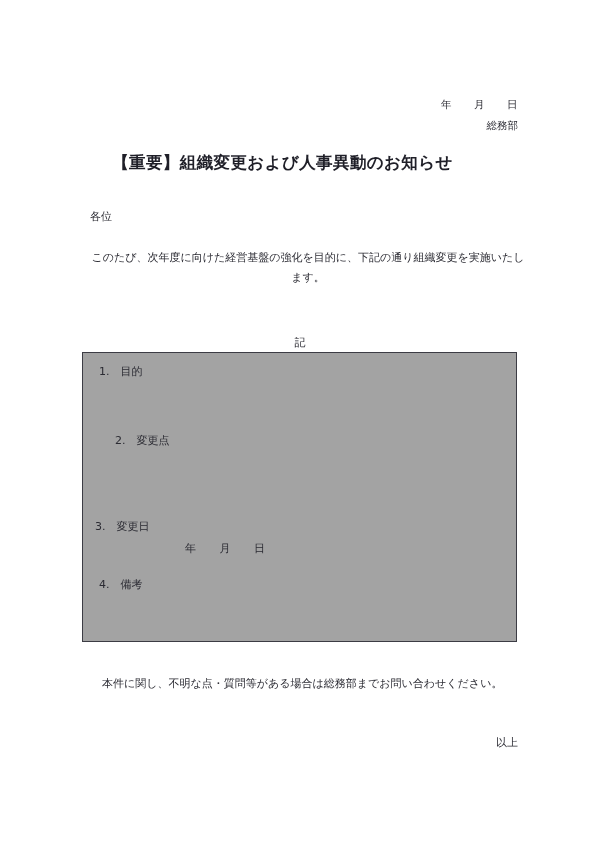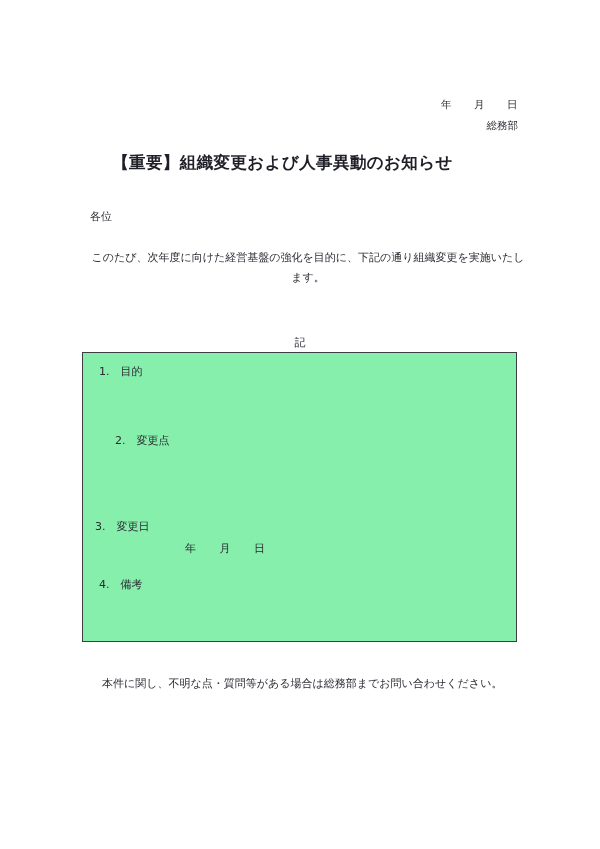--- a/index.html
+++ b/index.html
@@ -93,21 +93,21 @@
 
   
   .main-box {
     position: absolute;
     left: 82px;
     top: 352px;
     width: 435px;
     height: 290px;
     border: 1px solid #3c3c44;
     box-sizing: border-box;
-    background: #86efac;
+    background: #a3a3a3;
   }
   .box-item {
     position: absolute;
     font-size: 11px;
     line-height: 16px;
     white-space: pre;
   }
   .item-1 { left: 16px; top: 11px; }
   .item-2 { left: 32px; top: 80px; }
   .item-3 { left: 12px; top: 166px; }
@@ -164,14 +164,15 @@
   <div class="main-box">
     <div class="box-item item-1">1.　目的</div>
     <div class="box-item item-2">2.　変更点</div>
     <div class="box-item item-3">3.　変更日</div>
     <div class="item-3-date">年　　月　　日</div>
     <div class="box-item item-4">4.　備考</div>
   </div>
 
   <div class="closing">本件に関し、不明な点・質問等がある場合は総務部までお問い合わせください。</div>
 
+  <div class="sign-off">以上</div>
 
 </div>
 
 </body></html>

